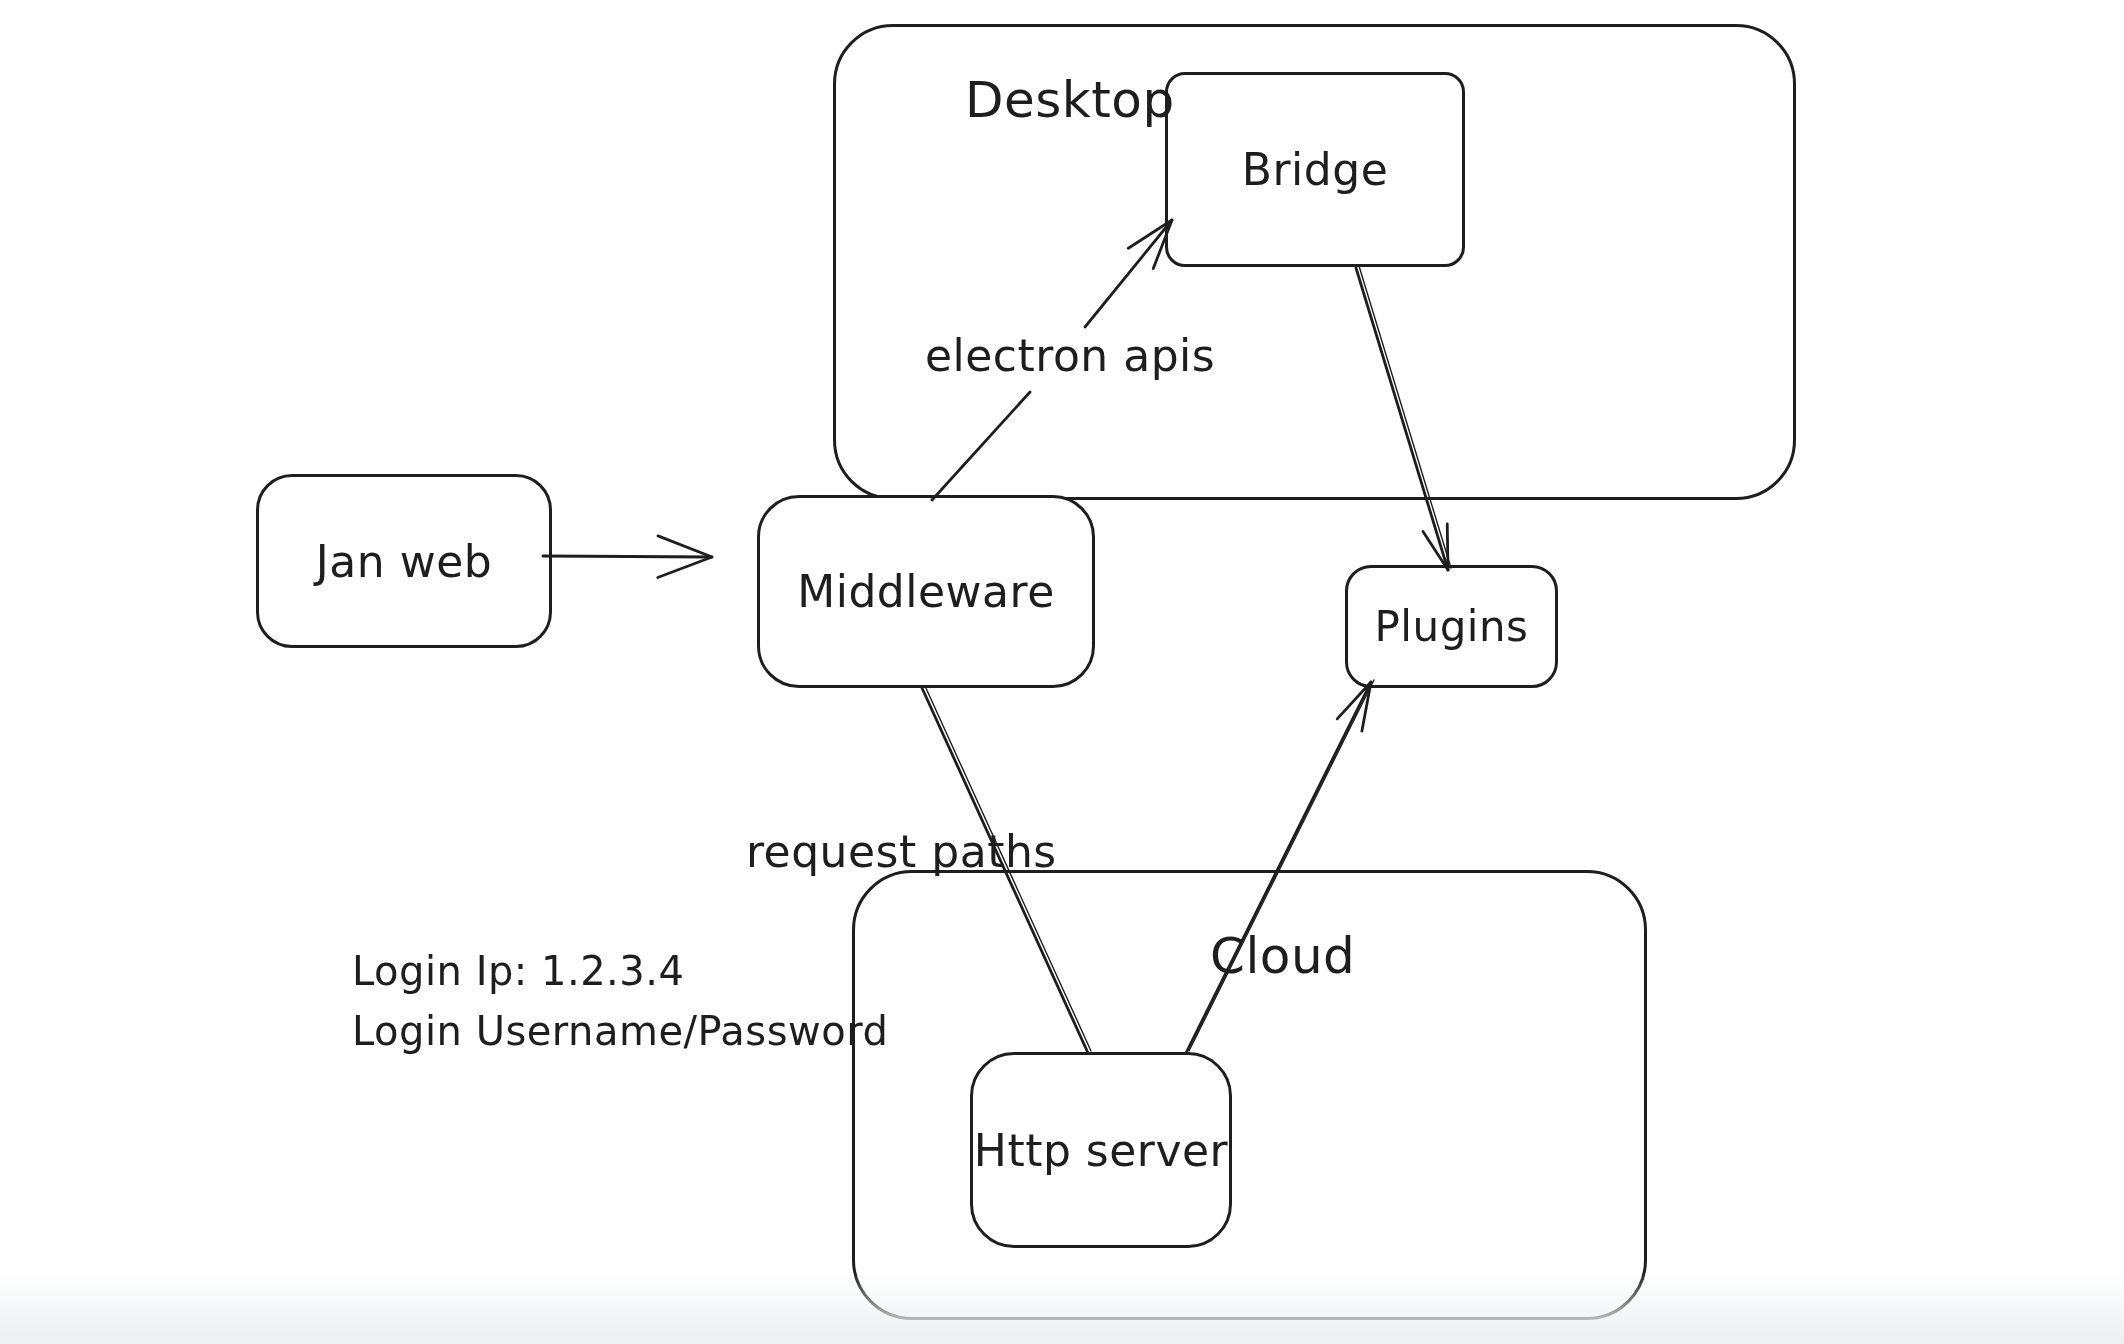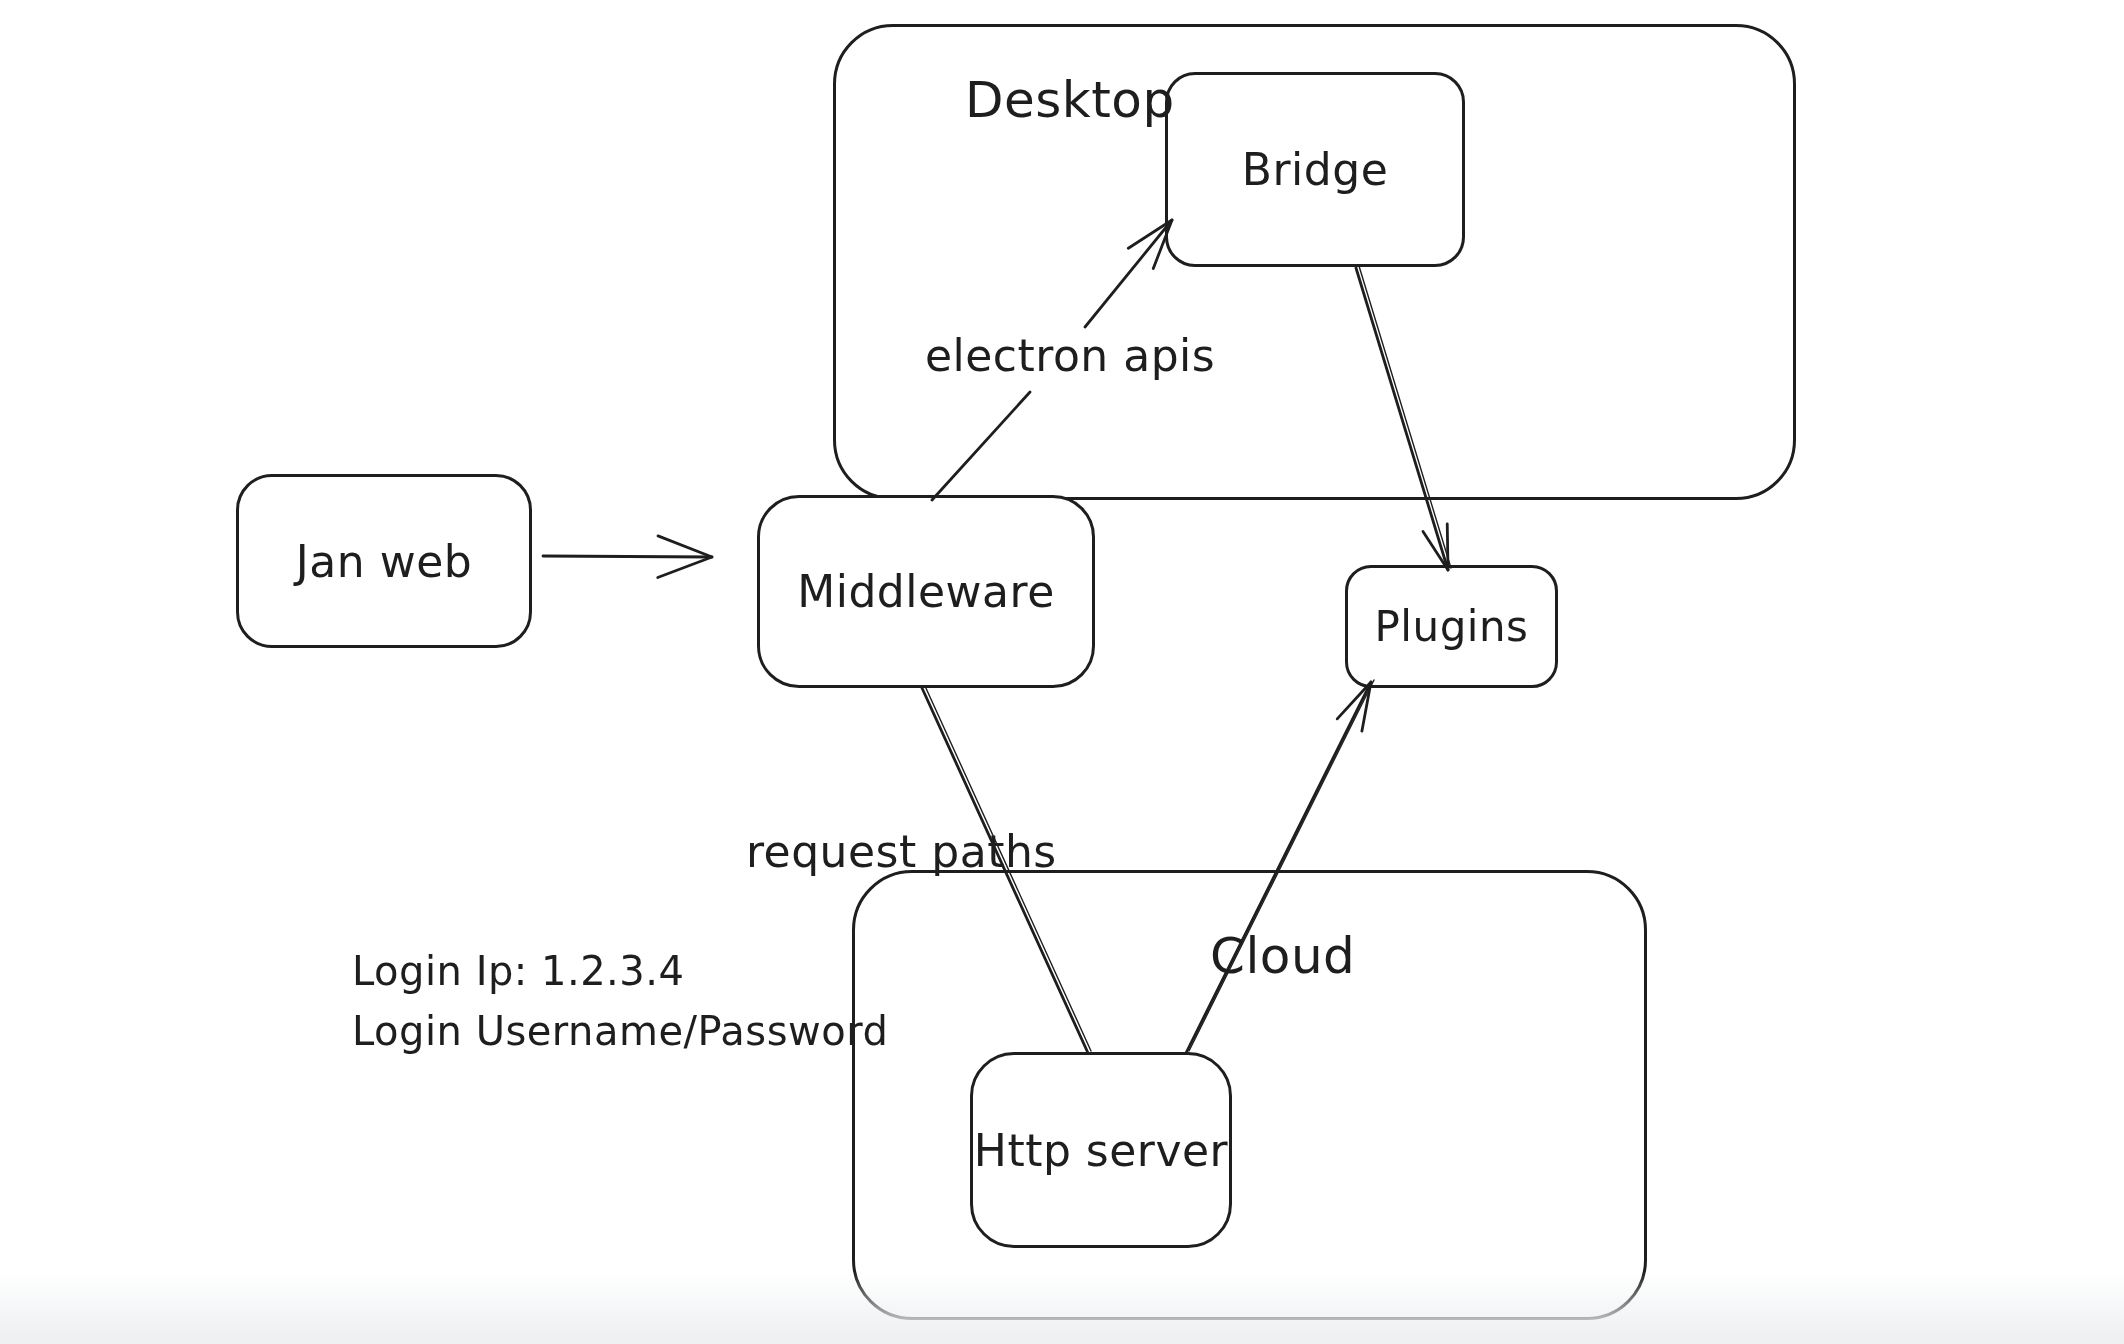--- a/index.html
+++ b/index.html
@@ -62,27 +62,27 @@
   }
 </style>
 </head>
 <body>
 
 <div id="canvas">
 
   <div class="container-box" style="left: 833px; top: 24px; width: 963px; height: 476px; border-radius: 60px;"></div>
   <div class="container-box" style="left: 852px; top: 870px; width: 795px; height: 450px; border-radius: 60px;"></div>
 
-  <div class="node" style="left: 236px; top: 474px; width: 296px; height: 174px; border-radius: 36px; font-size: 44px;">
+  <div class="node" style="left: 256px; top: 474px; width: 296px; height: 174px; border-radius: 36px; font-size: 44px;">
     <span>Jan web</span>
   </div>
   <div class="node" style="left: 717px; top: 495px; width: 338px; height: 193px; border-radius: 42px; font-size: 44px; margin-left: 40px;">
     <span>Middleware</span>
   </div>
-  <div class="node" style="left: 1165px; top: 72px; width: 300px; height: 195px; border-radius: 30px; font-size: 44px;">
+  <div class="node" style="left: 1165px; top: 72px; width: 300px; height: 195px; border-radius: 20px; font-size: 44px;">
     <span>Bridge</span>
   </div>
   <div class="node" style="left: 1345px; top: 565px; width: 213px; height: 123px; border-radius: 26px; font-size: 42px;">
     <span>Plugins</span>
   </div>
   <div class="node" style="left: 970px; top: 1052px; width: 262px; height: 196px; border-radius: 44px; font-size: 44px; justify-content: center;">
     <span>Http server</span>
   </div>
 
   <svg id="edge-layer" width="2124" height="1344" viewBox="0 0 2124 1344">

